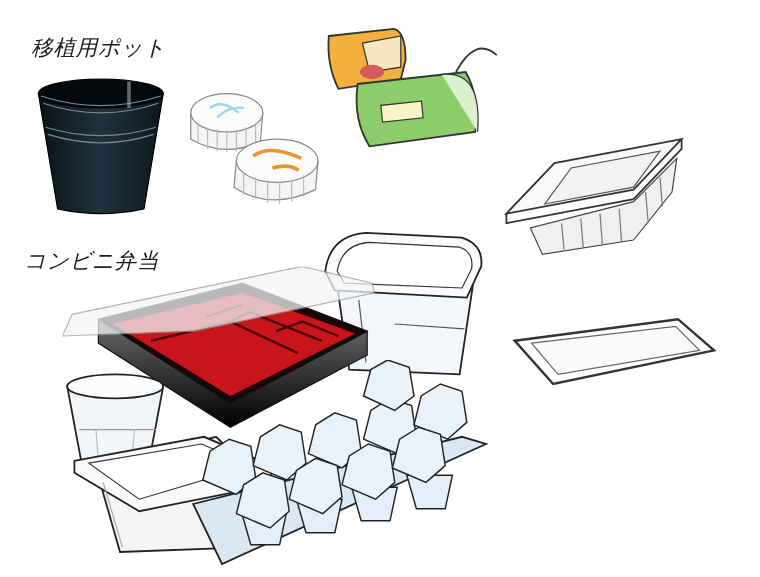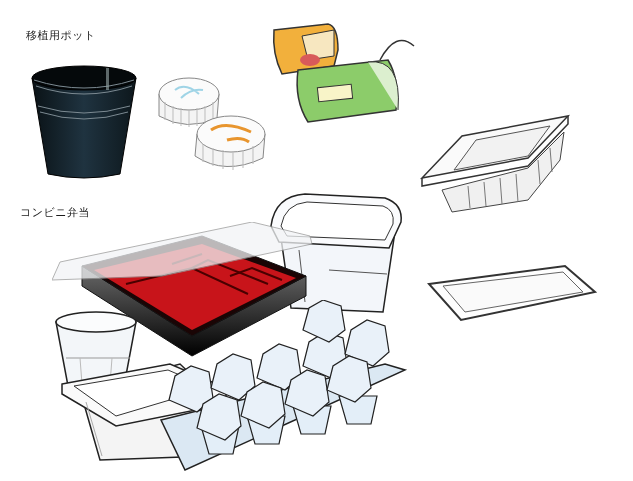--- a/index.html
+++ b/index.html
@@ -1,18 +1,18 @@
 <!DOCTYPE html>
 <html><head>
 <meta charset="utf-8">
 <style>
   html, body { margin:0; padding:0; background:#ffffff; }
   body { width:633px; height:481px; position:relative; overflow:hidden;
          font-family:"DejaVu Sans", sans-serif; }
-  .label { position:absolute; font-size:11px; color:#1a1a1a; letter-spacing:0.5px; }
+  .label { position:absolute; font-size:18px; color:#1a1a1a; letter-spacing:0.5px;font-style:italic; }
   .item { position:absolute; }
   svg { display:block; }
 </style>
 </head>
 <body>
 
 <div class="label" style="left:26px;top:28px;">移植用ポット</div>
 <div class="label" style="left:20px;top:205px;">コンビニ弁当</div>
 
 <div class="item" style="left:28px;top:62px;">

